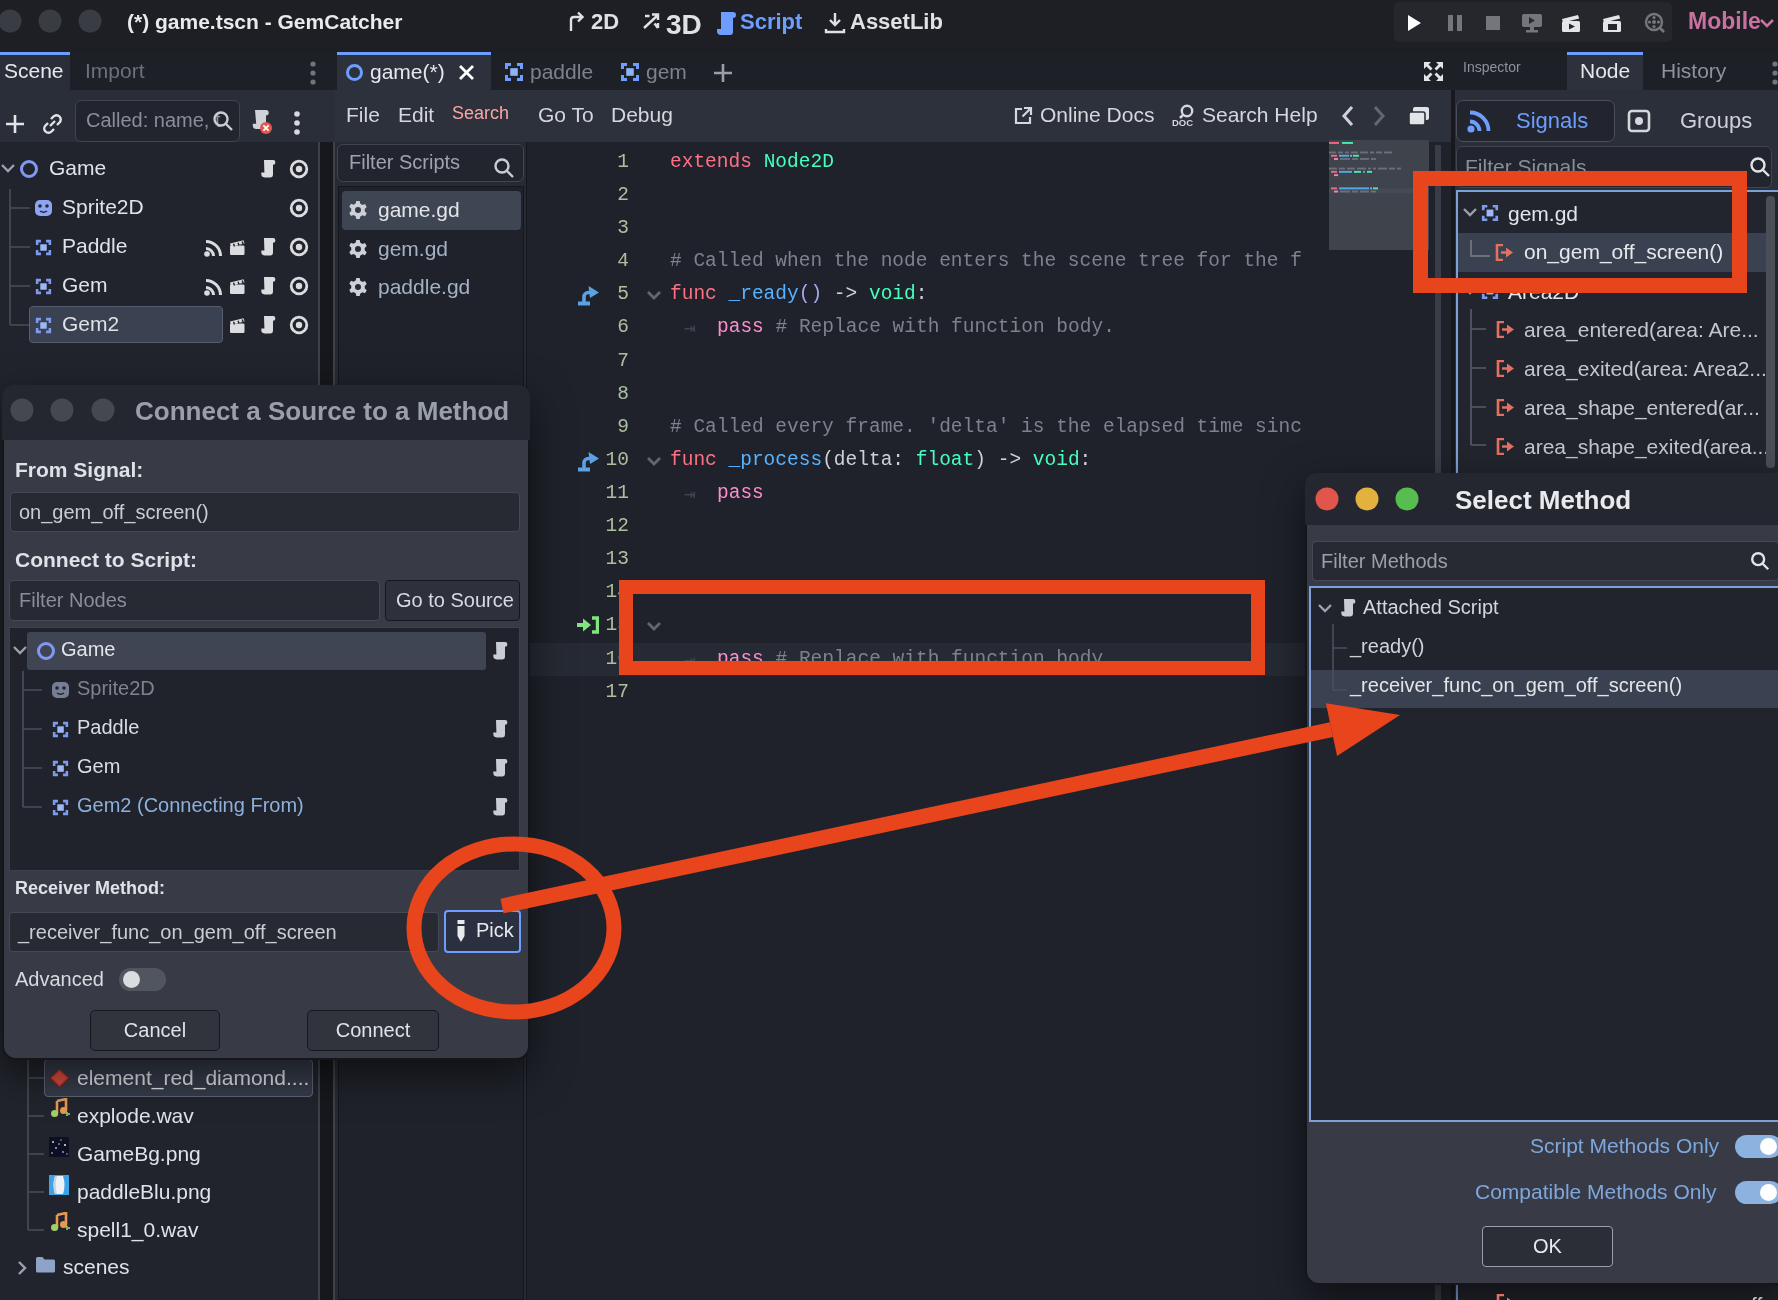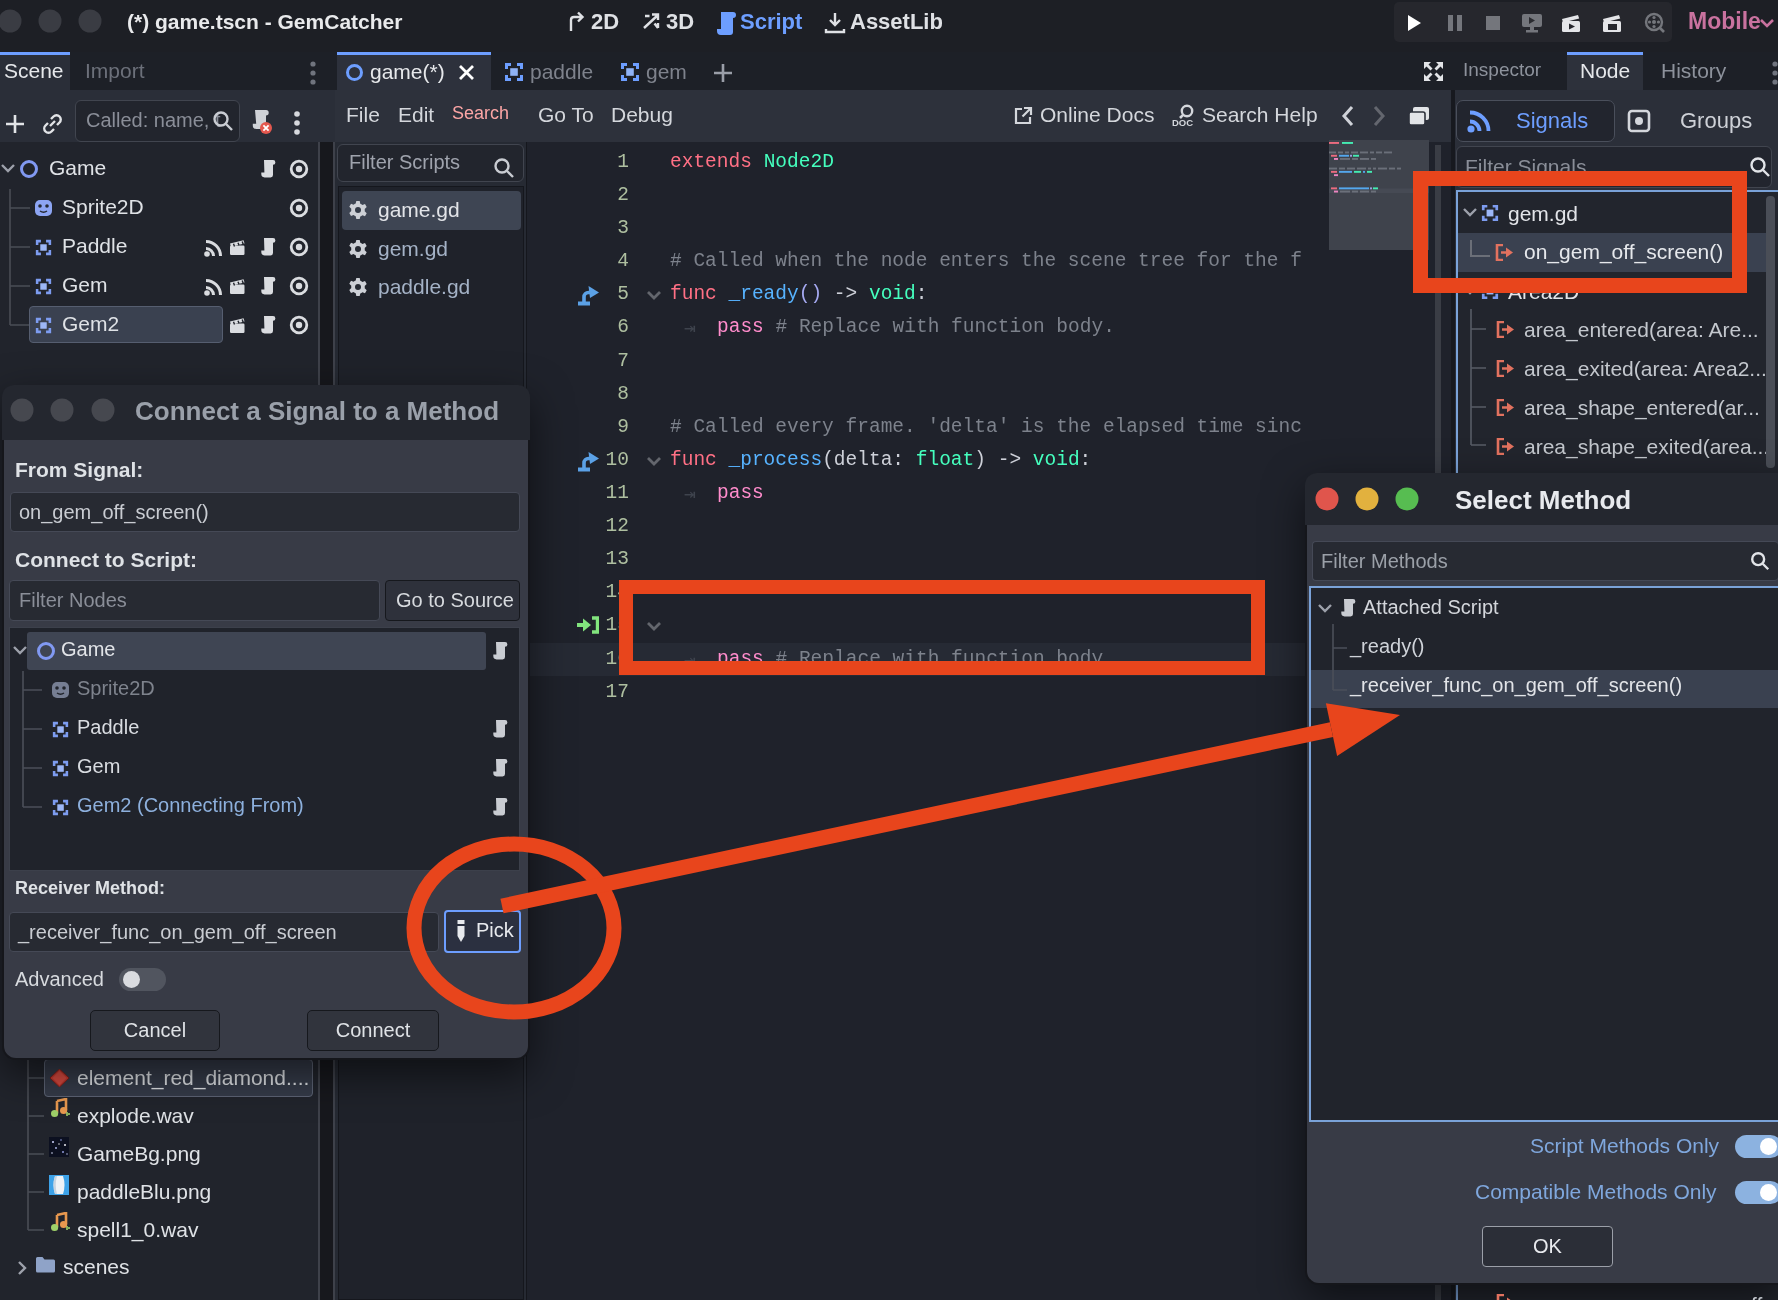--- a/index.html
+++ b/index.html
@@ -21,21 +21,21 @@
 </svg>
 <div class="txt" style="left:127px;top:10px;font-size:21px;font-weight:bold;color:#e9eaec;">(*) game.tscn - GemCatcher</div>
 
 <svg class="abs" style="left:566px;top:10px" width="24" height="24" viewBox="0 0 24 24" fill="none" stroke="#dfe1e5" stroke-width="2.4">
       <path d="M5 21 L5 10 Q5 7 8 7 L16 7 M12 2.5 L16.5 7 L12 11.5"></path>
     </svg>
 <div class="txt" style="left:591px;top:9px;font-size:22px;font-weight:bold;color:#dfe1e5;">2D</div>
 <svg class="abs" style="left:641px;top:10px" width="24" height="24" viewBox="0 0 24 24" fill="none" stroke="#dfe1e5" stroke-width="2.4">
       <path d="M3 18 L17 5 M17 10 L17 4.5 L11 4.5 M4 6 L8.5 6 M13.5 13.5 L17 18 M17 18 L17 13"></path>
     </svg>
-<div class="txt" style="left:666px;top:9px;font-size:22px;font-weight:bold;color:#dfe1e5;">3D</div>
+<div class="txt" style="left:666px;top:9px;font-size:28px;font-weight:bold;color:#dfe1e5;">3D</div>
 <svg class="abs" style="left:714px;top:10px" width="24" height="26" viewBox="0 0 24 26">
       <path d="M7 2 h12 a3 3 0 0 1 0 6 v14 a3 3 0 0 1 -3 3 h-9 a4 4 0 0 1 -4-4 v-2 h4 Z" fill="#6d9eff"></path>
     </svg>
 <div class="txt" style="left:740px;top:9px;font-size:22px;font-weight:bold;color:#6d9eff;">Script</div>
 <svg class="abs" style="left:824px;top:11px" width="22" height="24" viewBox="0 0 22 24" fill="none" stroke="#dfe1e5" stroke-width="2.4">
       <path d="M11 2 L11 13 M6 9 L11 14 L16 9 M2 18 L2 21 L20 21 L20 18"></path>
     </svg>
 <div class="txt" style="left:850px;top:9px;font-size:22px;font-weight:bold;color:#dfe1e5;">AssetLib</div>
 
 <div class="abs" style="left:1394px;top:2px;width:278px;height:40px;background:#26272d;border-radius:5px;"></div>
@@ -435,21 +435,21 @@
 </div>
 
 <div class="abs" style="left:318px;top:142px;width:2px;height:1158px;background:#3e414a;"></div>
 <div class="abs" style="left:320px;top:142px;width:13px;height:1158px;background:#17181d;"></div>
 <div class="abs" style="left:333px;top:142px;width:2px;height:1158px;background:#3e414a;"></div>
 <div class="abs" style="left:1451px;top:90px;width:4px;height:1210px;background:#17191f;"></div>
 
 <div class="abs" style="left:1455px;top:52px;width:323px;height:1248px;background:#2b2f39;"></div>
 <div class="abs" style="left:1455px;top:52px;width:323px;height:38px;background:#1d2027;"></div>
 <div class="abs" style="left:1567px;top:52px;width:76px;height:38px;background:#2d313b;border-top:3px solid #6d9eff;"></div>
-<div class="txt" style="left:1463px;top:59px;font-size:19px;color:#8d929c;">Inspector</div>
+<div class="txt" style="left:1463px;top:59px;font-size:14px;color:#8d929c;">Inspector</div>
 <div class="txt" style="left:1580px;top:59px;font-size:21px;color:#e6e8eb;">Node</div>
 <div class="txt" style="left:1661px;top:59px;font-size:21px;color:#8d929c;">History</div>
 <svg class="abs" style="left:1770px;top:60px" width="10" height="26" viewBox="0 0 10 26">
       <circle cx="5" cy="4" r="2.6" fill="#70747e"></circle>
       <circle cx="5" cy="13" r="2.6" fill="#70747e"></circle>
       <circle cx="5" cy="22" r="2.6" fill="#70747e"></circle>
     </svg>
 
 <div class="abs" style="left:1456px;top:100px;width:159px;height:42px;background:#22252e;border:1px solid #4a4f5b;border-radius:7px;"></div>
 <svg class="abs" style="left:1466px;top:107px" width="28" height="28" viewBox="0 0 28 28">
@@ -518,21 +518,21 @@
 <div class="txt" style="left:1524px;top:435px;font-size:21px;color:#c3c7cd;">area_shape_exited(area...</div>
 <div class="abs" style="left:1766px;top:196px;width:9px;height:272px;background:#4a4e57;border-radius:4px;"></div>
 
 <div class="abs" style="left:2px;top:385px;width:528px;height:675px;background:#383b46;border:2px solid #15161b;border-radius:14px;box-shadow:0 14px 40px rgba(0,0,0,0.55);z-index:10;"></div>
 <div class="abs" style="left:2px;top:385px;width:528px;height:55px;background:#24272f;border-radius:12px 12px 0 0;z-index:11;"></div>
 <svg class="abs" style="left:2px;top:385px;z-index:12" width="130" height="55">
       <circle cx="20" cy="25" r="11.5" fill="#46484f"></circle>
       <circle cx="60" cy="25" r="11.5" fill="#46484f"></circle>
       <circle cx="101" cy="25" r="11.5" fill="#46484f"></circle>
     </svg>
-<div class="txt" style="left:135px;top:396px;font-size:26px;font-weight:bold;color:#9aa0aa;z-index:12;">Connect a Signal to a Method</div>
+<div class="txt" style="left:135px;top:396px;font-size:26px;font-weight:bold;color:#9aa0aa;z-index:12;">Connect a Source to a Method</div>
 <div class="abs" style="left:2px;top:440px;width:528px;height:620px;z-index:11;font-size:20px;color:#dfe2e6;">
   <div class="txt" style="left:13px;top:18px;font-weight:bold;font-size:21px;">From Signal:</div>
   <div class="abs" style="left:8px;top:52px;width:510px;height:40px;background:#272a32;border:1px solid #454956;border-radius:4px;"></div>
   <div class="txt" style="left:17px;top:61px;color:#c9ccd2;">on_gem_off_screen()</div>
   <div class="txt" style="left:13px;top:108px;font-weight:bold;font-size:21px;">Connect to Script:</div>
   <div class="abs" style="left:7px;top:140px;width:371px;height:41px;background:#272a32;border:1px solid #454956;border-radius:4px;"></div>
   <div class="txt" style="left:17px;top:149px;color:#8a8e98;">Filter Nodes</div>
   <div class="abs" style="left:383px;top:140px;width:135px;height:41px;background:#2e313b;border:1px solid #16181d;border-radius:4px;"></div>
   <div class="txt" style="left:394px;top:149px;color:#d7dade;">Go to Source</div>
   <div class="abs" style="left:7px;top:187px;width:511px;height:244px;background:#20232b;border:1px solid #3c404b;"></div>

